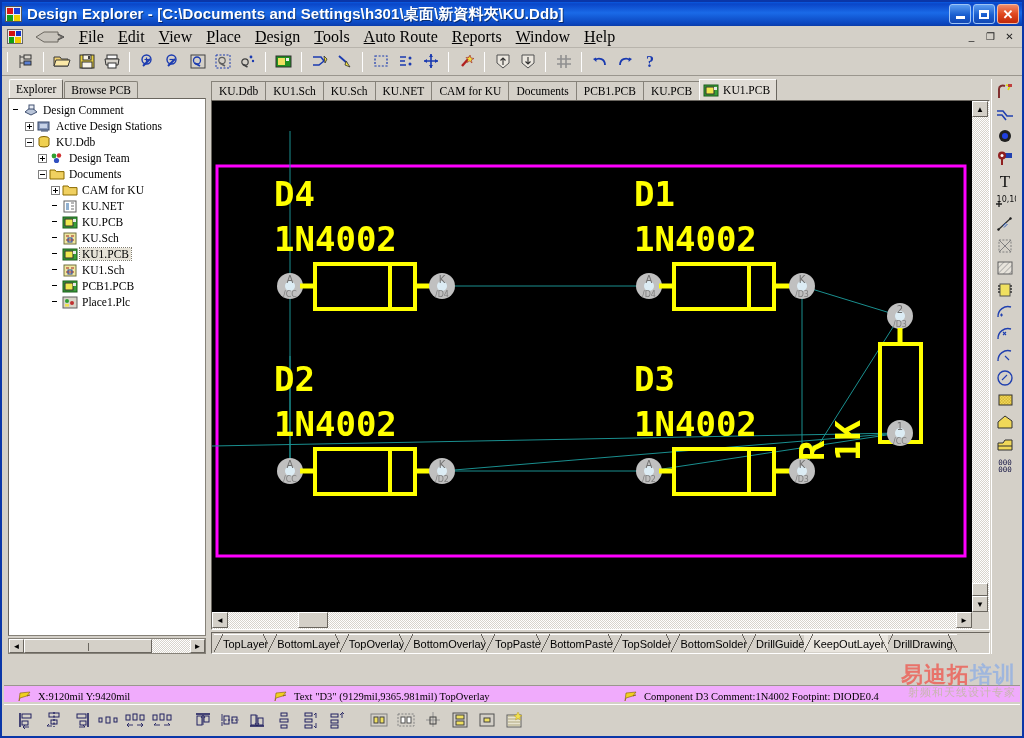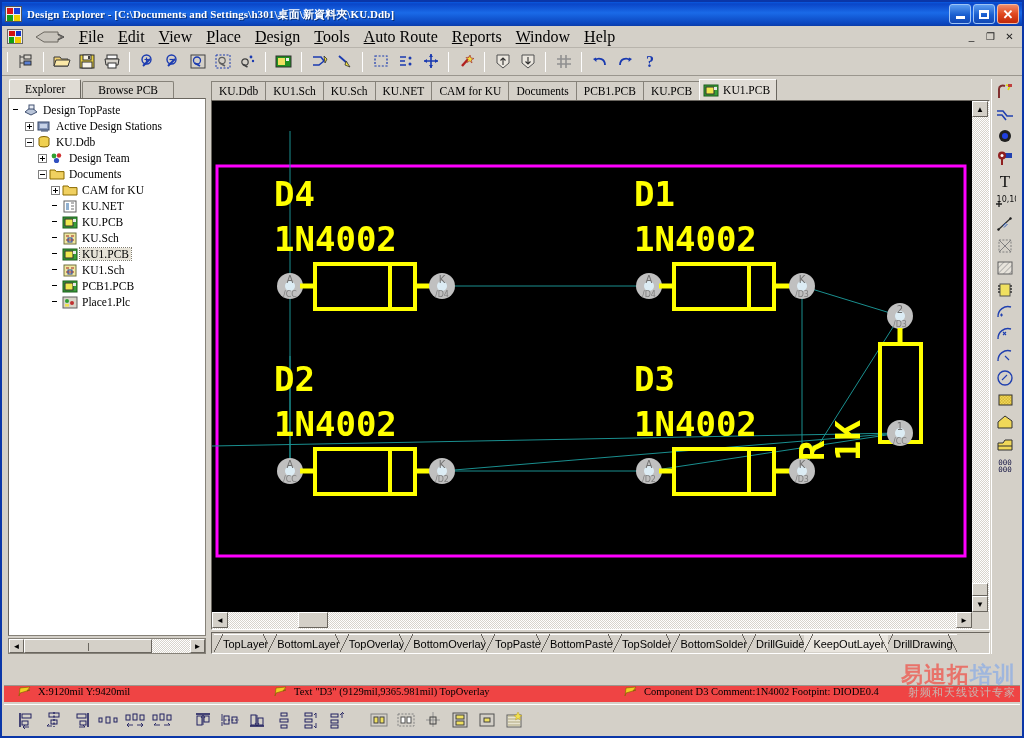--- a/index.html
+++ b/index.html
@@ -27,22 +27,22 @@
     width: 17px; height: 16px; margin-left: 3px; margin-right: 5px;
     position: relative; background: #efefef; border: 1px solid #555;
     flex: 0 0 auto;
   }
   .title-ico i { position: absolute; display: block; }
   .title-ico .q1 { left: 1px; top: 1px; width: 6px; height: 6px; background: #d81818; }
   .title-ico .q2 { left: 8px; top: 1px; width: 6px; height: 6px; background: #1840d8; }
   .title-ico .q3 { left: 1px; top: 8px; width: 6px; height: 6px; background: #18a018; }
   .title-ico .q4 { left: 8px; top: 8px; width: 6px; height: 6px; background: #f0d000; }
   .title-text {
-    color: #fff; font-size: 11px; font-weight: bold;
-    font-family: Liberation Serif, serif;
+    color: #fff; font-size: 15px; font-weight: bold;
+    font-family: Liberation Sans, sans-serif;
     text-shadow: 1px 1px 0 rgba(0,0,0,.45);
     white-space: nowrap; letter-spacing: .1px;
   }
   .winbtns { position: absolute; right: 3px; top: 2px; display: flex; gap: 2px; }
   .wbtn {
     width: 22px; height: 20px; border-radius: 3px;
     border: 1px solid #9ec4f5;
     display: flex; align-items: center; justify-content: center;
     color: #fff; font-size: 11px; font-family: "Liberation Sans", sans-serif;
     background: linear-gradient(to bottom,#5b9cf0,#1a5fd0 55%,#1248b4);
@@ -99,21 +99,21 @@
   }
   .tbtn svg { display: block; }
 
   
   .leftpanel {
     position: absolute; left: 4px; top: 77px; width: 202px; bottom: 82px;
     background: #d4d0c8;
   }
   .tabstrip { display: flex; height: 19px; align-items: flex-end; padding-left: 3px; }
   .ptab {
-    height: 17px; padding: 0 15px; font-size: 11.5px;
+    height: 17px; padding: 0 6px; font-size: 11.5px;
     border: 1px solid #868279; border-bottom: none; background: #d4d0c8;
     border-radius: 2px 2px 0 0; display: flex; align-items: center;
     font-family: "Liberation Serif", serif; margin-right: 1px;
   }
   .ptab.active { height: 19px; background: #dfdbd4; font-weight: normal;
                  border-color: #fff #6a665f #dfdbd4 #fff; position: relative; z-index: 2;}
   .treebox {
     position: absolute; left: 2px; top: 19px; right: 2px; bottom: 18px;
     background: #fff; border: 1px solid #868279;
     border-top-color: #6a665f; border-left-color: #6a665f;
@@ -224,22 +224,22 @@
     position: absolute; right: 4px; top: 77px; width: 27px; bottom: 82px;
     background: #d4d0c8; border-left: 1px solid #fff;
     display: flex; flex-direction: column; align-items: center; padding-top: 2px;
   }
   .rbtn { width: 24px; height: 22px; display: flex; align-items: center; justify-content: center; }
   .rbtn svg { display: block; }
 
   
   .statusbar {
     position: absolute; left: 2px; right: 2px; bottom: 34px; height: 17px;
-    border-top: 1px solid #9a968e; display: flex; align-items: flex-start;
-    background: #ef4444;
+    border-top: 1px solid #9a968e; display: flex; align-items: flex-end;
+    background: #f0abfc;
   }
   .sfield { display: flex; align-items: center; gap: 6px; font-size: 10.5px;
             font-family: "Liberation Serif", serif; color: #000; white-space: nowrap; }
   .flag { width: 14px; height: 11px; flex: 0 0 auto; }
 
   
   .bottombar {
     position: absolute; left: 2px; right: 2px; bottom: 1px; height: 31px;
     background: #d4d0c8; border-top: 1px solid #fff;
     display: flex; align-items: center; padding-left: 10px;
@@ -486,21 +486,21 @@
 
       <div id="tree-rows">
           <div class="trow" style="padding-left: 0px;">
             <span class="exp none"></span>
             <span class="ticon">
               <svg width="16" height="14" viewBox="0 0 16 14">
                 <path d="M2 9 L8 4 L14 9 L8 12 Z" fill="#b8c4d8" stroke="#405070"></path>
                 <rect x="6" y="2" width="5" height="4" fill="#e8ecf4" stroke="#405070"></rect>
               </svg>
             </span>
-            <span class="tlabel">Design TopPaste</span>
+            <span class="tlabel">Design Comment</span>
           </div>
           <div class="trow" style="padding-left: 13px;">
             <span class="exp plus"></span>
             <span class="ticon">
               <svg width="16" height="14" viewBox="0 0 16 14">
                 <rect x="2" y="3" width="11" height="8" fill="#8899bb" stroke="#334466"></rect>
                 <rect x="4" y="5" width="7" height="4" fill="#c8d4e8"></rect>
                 <path d="M5 12 H12" stroke="#334466"></path>
               </svg>
             </span>

